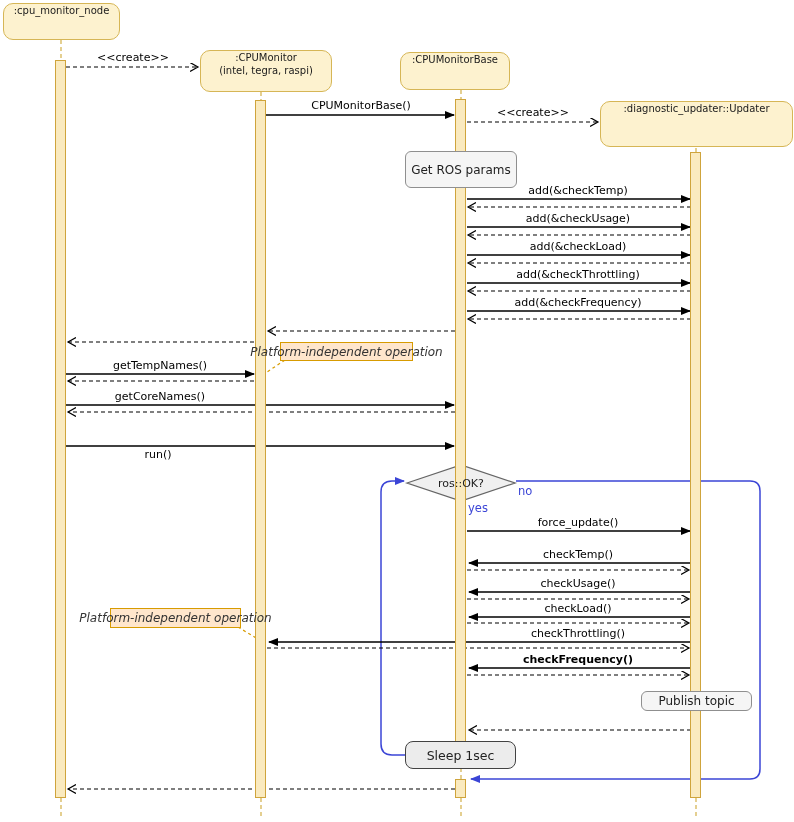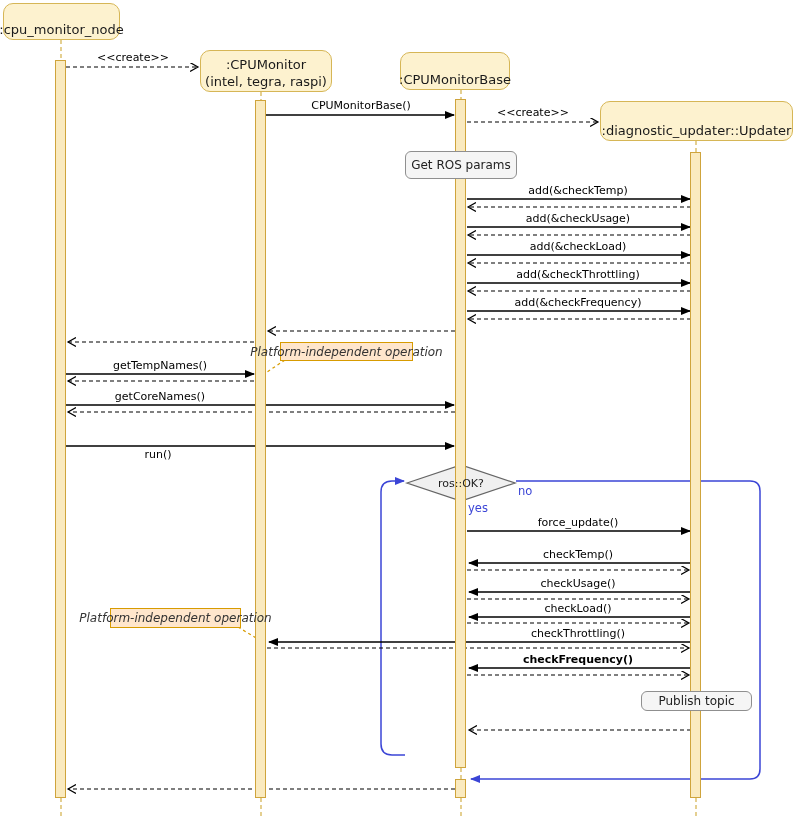--- a/index.html
+++ b/index.html
@@ -24,22 +24,22 @@
   .dashed-arrow{stroke:#000;stroke-width:1.1;fill:none;stroke-dasharray:4 3;}
   .blue-path{stroke:var(--accent-blue);stroke-width:1.5;fill:none;}
   .life-dash{stroke:var(--life-stroke);stroke-width:1.3;fill:none;stroke-dasharray:4 3;}
   .callout{stroke:var(--note-orange-stroke);stroke-width:1.2;fill:none;stroke-dasharray:3 3;}
   .diamond{fill:var(--diamond-fill);stroke:var(--diamond-stroke);stroke-width:1.3;}
   .mk-full{fill:#000;}
   .mk-open{fill:none;stroke:#000;stroke-width:1.2;}
   .mk-blue{fill:var(--accent-blue);}
   .head{
     position:absolute;background:var(--life-fill);border:1.6px solid var(--life-stroke);
-    border-radius:10px;display:flex;flex-direction:column;align-items:center;justify-content:flex-end;
-    font-size:13px;line-height:1.3;text-align:center;box-sizing:border-box;z-index:4;
+    border-radius:10px;display:flex;flex-direction:column;align-items:center;justify-content:flex-start;
+    font-size:10px;line-height:1.3;text-align:center;box-sizing:border-box;z-index:4;
   }
   .bar{
     position:absolute;width:11px;background:var(--bar-fill);
     border:1.3px solid var(--bar-stroke);box-sizing:border-box;z-index:2;
   }
   .msg{
     position:absolute;font-size:11px;white-space:nowrap;transform:translateX(-50%);
     z-index:3;color:#000;
   }
   .blue-lbl{position:absolute;font-size:11.5px;color:var(--accent-blue);z-index:3;white-space:nowrap;}
@@ -145,21 +145,21 @@
   <div class="head" style="left:3px;top:3px;width:117px;height:37px;">
     <span>:cpu_monitor_node</span>
   </div>
   <div class="head" style="left:200px;top:50px;width:132px;height:42px;">
     <span>:CPUMonitor</span>
     <span>(intel, tegra, raspi)</span>
   </div>
   <div class="head" style="left:400px;top:52px;width:110px;height:38px;">
     <span>:CPUMonitorBase</span>
   </div>
-  <div class="head" style="left:600px;top:101px;width:193px;height:40px;">
+  <div class="head" style="left:600px;top:101px;width:193px;height:46px;">
     <span>:diagnostic_updater::Updater</span>
   </div>
 
   <div class="msg" style="left:133px;top:51px;">&lt;&lt;create&gt;&gt;</div>
   <div class="msg" style="left:361px;top:99px;">CPUMonitorBase()</div>
   <div class="msg" style="left:533px;top:106px;">&lt;&lt;create&gt;&gt;</div>
 
   <div class="msg" style="left:578px;top:184px;">add(&amp;checkTemp)</div>
   <div class="msg" style="left:578px;top:212px;">add(&amp;checkUsage)</div>
   <div class="msg" style="left:578px;top:240px;">add(&amp;checkLoad)</div>
@@ -174,26 +174,29 @@
   <div class="msg" style="left:578px;top:548px;">checkTemp()</div>
   <div class="msg" style="left:578px;top:577px;">checkUsage()</div>
   <div class="msg" style="left:578px;top:602px;">checkLoad()</div>
   <div class="msg" style="left:578px;top:627px;">checkThrottling()</div>
   <div class="msg" style="left:578px;top:653px;font-weight:bold;">checkFrequency()</div>
 
   <div class="dec-lbl" style="left:461px;top:483px;">ros::OK?</div>
   <div class="blue-lbl" style="left:518px;top:484px;">no</div>
   <div class="blue-lbl" style="left:468px;top:501px;">yes</div>
 
-  <div class="gnote" style="left:405px;top:151px;width:112px;height:28px;">
+  <div class="gnote" style="left:405px;top:151px;width:112px;height:37px;">
     <span>Get ROS params</span>
   </div>
   <div class="gnote" style="left:641px;top:691px;width:111px;height:20px;">
     <span>Publish topic</span>
   </div>
+  <div class="gnote dark" style="left:405px;top:741px;width:111px;height:28px;">
+    <span>Sleep 1sec</span>
+  </div>
 
   <div class="onote" style="left:280px;top:342px;width:133px;height:19px;">
     <span>Platform-independent operation</span>
   </div>
   <div class="onote" style="left:110px;top:608px;width:131px;height:20px;">
     <span>Platform-independent operation</span>
   </div>
 
 </div>
 

